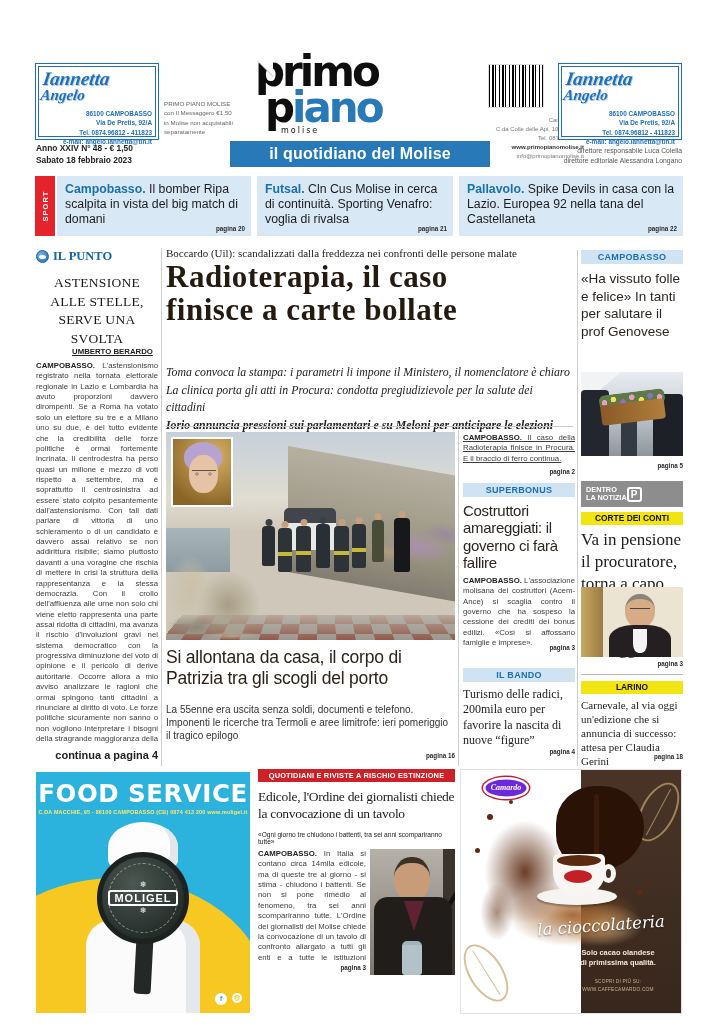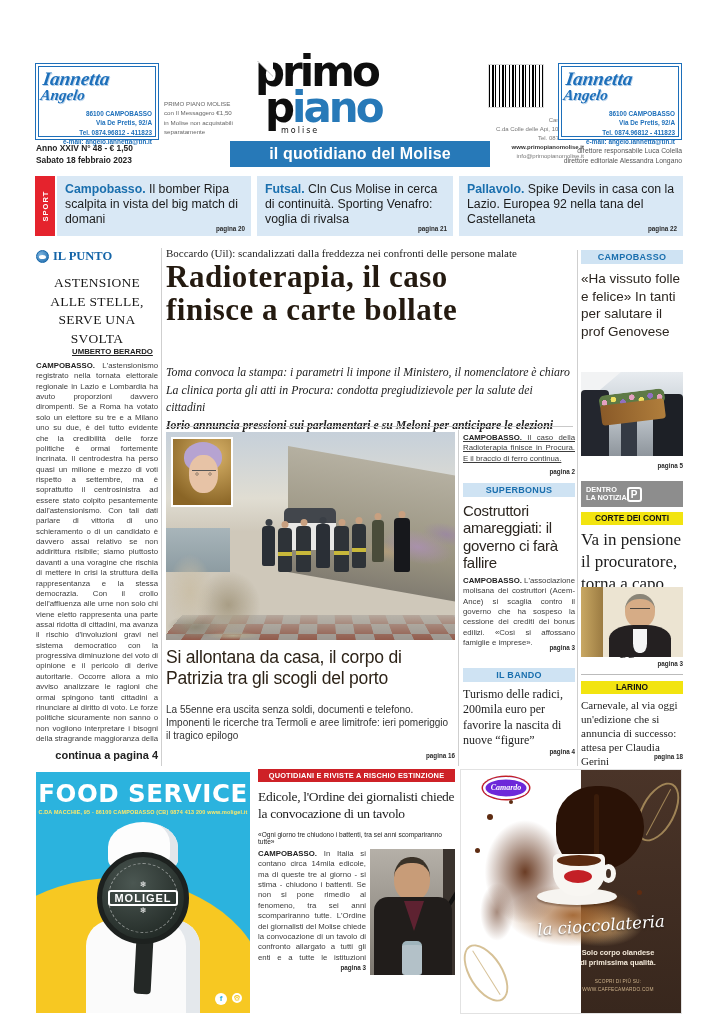--- a/index.html
+++ b/index.html
@@ -399,21 +399,21 @@
     <div class="ca-blob"></div>
     <div class="ca-drip"></div>
     <div class="ca-saucer"></div>
     <div class="ca-cup"></div>
     <div class="ca-liquid"></div>
     <div class="ca-handle"></div>
     <div class="ca-cuplogo"></div>
     <div class="ca-logo">Camardo</div>
     <div class="ca-script">la cioccolateria</div>
     <div class="ca-line" style="left:102px;top:178px;">
-      <div>Solo corpo olandese</div>
+      <div>Solo cacao olandese</div>
       <div>di primissima qualità.</div>
     </div>
     <div class="ca-cta" style="left:102px;top:208px;">
       <div>SCOPRI DI PIÙ SU:</div>
       <div>WWW.CAFFECAMARDO.COM</div>
     </div>
   </div>
 
 </div>
 

